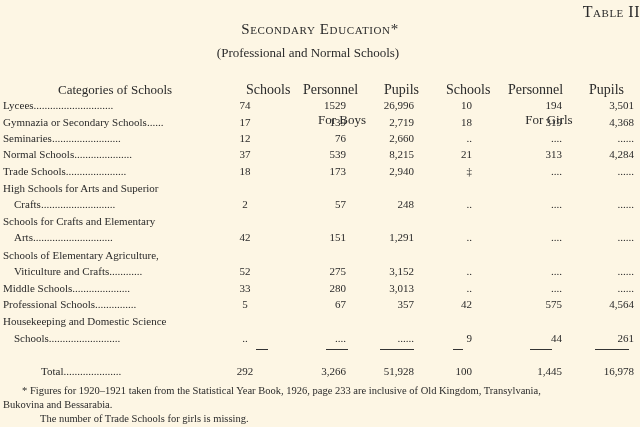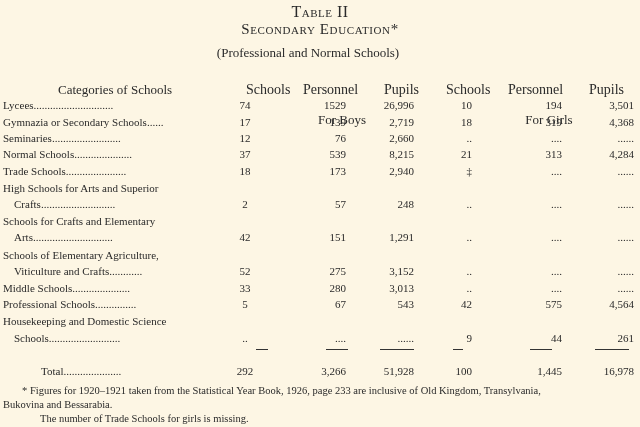--- a/index.html
+++ b/index.html
@@ -5,21 +5,21 @@
     html, body { margin: 0; padding: 0; }
     body {
       width: 640px; height: 427px; overflow: hidden;
       background: #fdf6e4;
       color: #2a2a2a;
       font-family: "Liberation Serif", "DejaVu Serif", serif;
       position: relative;
     }
     .title {
       position: absolute; left: 0; width: 640px; top: 3px;
-      text-align: center; font-size: 16px; letter-spacing: 0.5px;
+      text-align: right; font-size: 16px; letter-spacing: 0.5px;
       font-variant: small-caps;
     }
     .subtitle {
       position: absolute; left: 0; width: 640px; top: 21px;
       text-align: center; font-size: 15px; letter-spacing: 0.6px;
       font-variant: small-caps;
     }
     .subsub {
       position: absolute; left: 0; width: 616px; top: 45px;
       text-align: center; font-size: 13px;
@@ -171,21 +171,21 @@
       <span class="cell c2">280</span>
       <span class="cell c3">3,013</span>
       <span class="cell c4">..</span>
       <span class="cell c5">....</span>
       <span class="cell c6">......</span>
     </div>
     <div class="row" style="top: 297px;">
       <span class="label">Professional Schools...............</span>
       <span class="cell c1">5</span>
       <span class="cell c2">67</span>
-      <span class="cell c3">543</span>
+      <span class="cell c3">357</span>
       <span class="cell c4">42</span>
       <span class="cell c5">575</span>
       <span class="cell c6">4,564</span>
     </div>
     <div class="row" style="top: 314px;">
       <span class="label">Housekeeping and Domestic Science</span>
     </div>
     <div class="row" style="top: 331px;">
       <span class="label indent">Schools..........................</span>
       <span class="cell c1">..</span>

